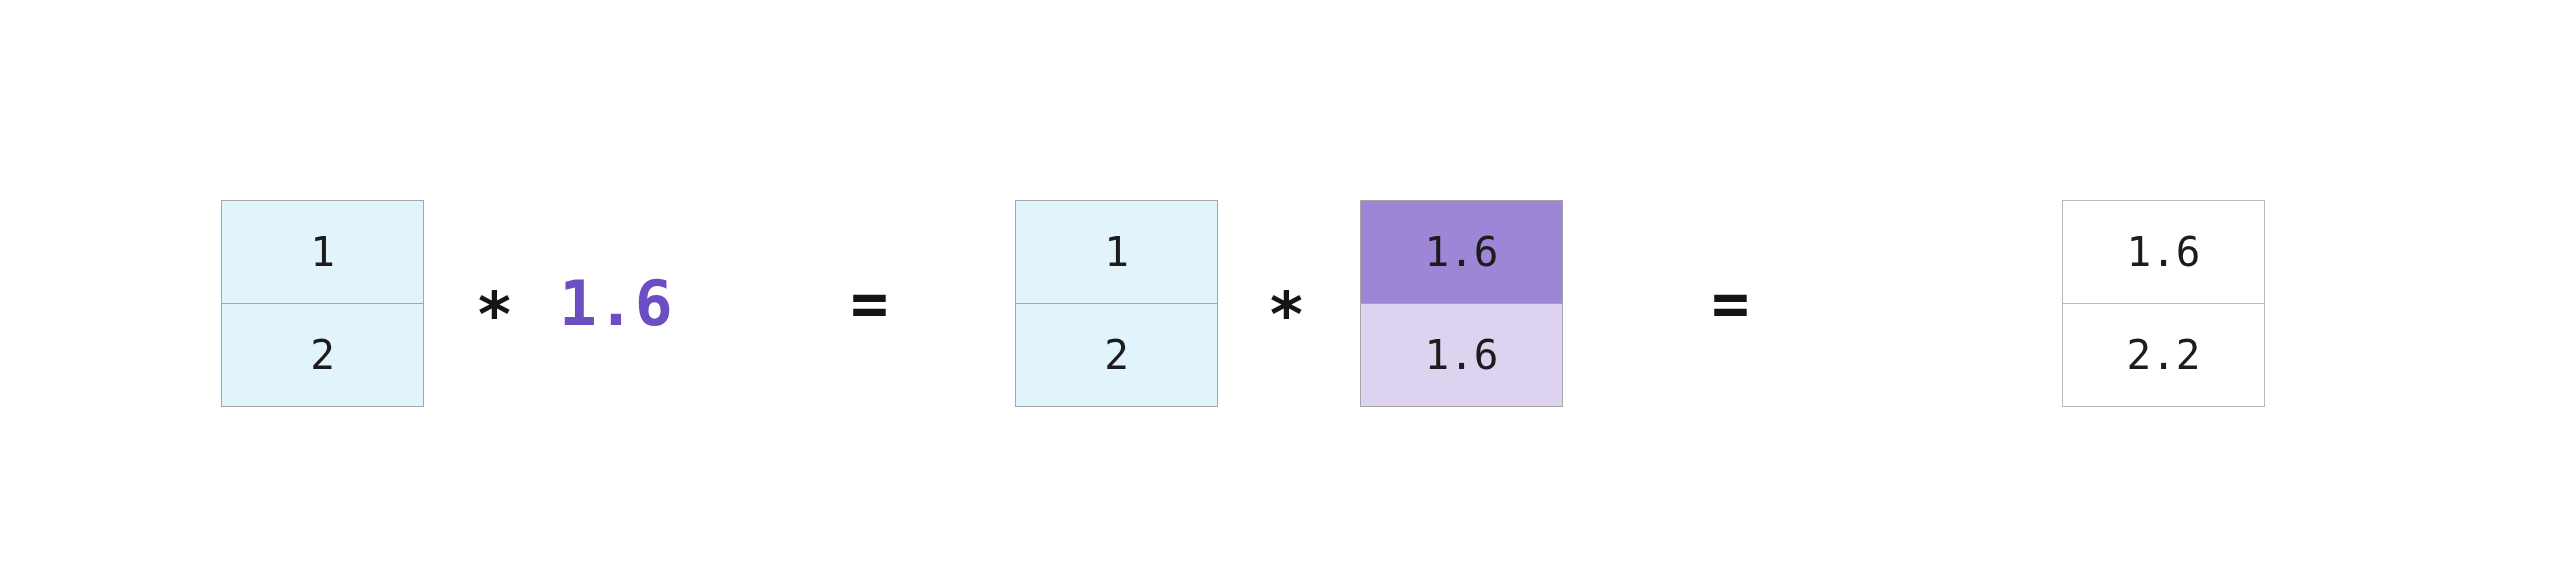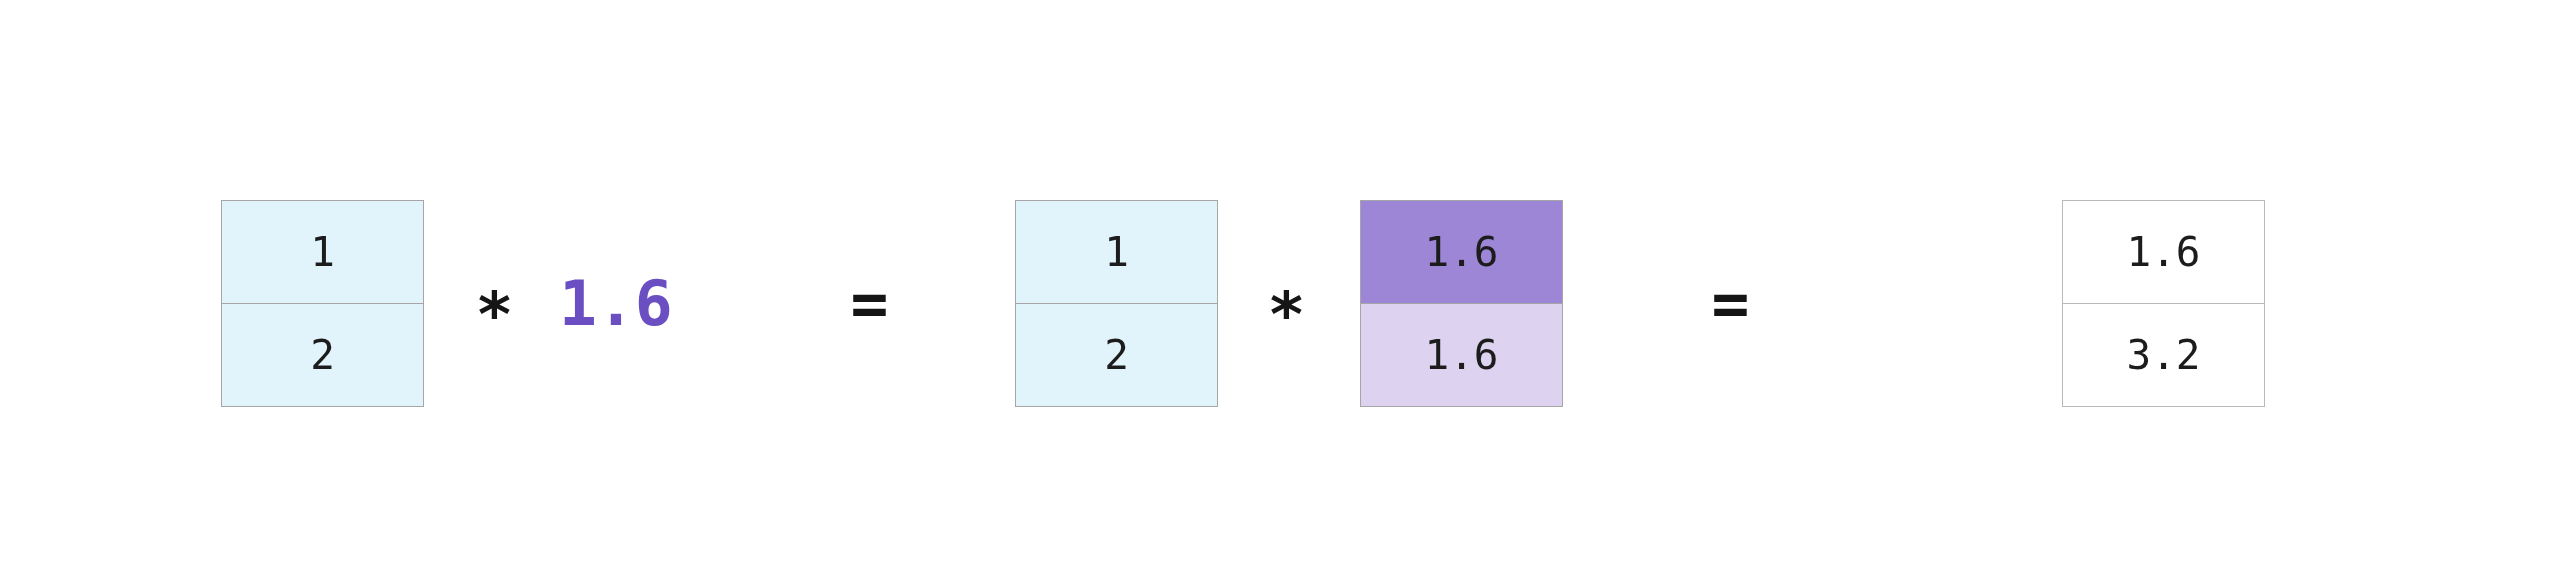--- a/index.html
+++ b/index.html
@@ -124,19 +124,19 @@
   <div class="op" style="left:1699px">
     <span>=</span>
   </div>
 
   <table class="cellgrid res" style="left:2062px">
     <tbody>
         <tr>
           <td>1.6</td>
         </tr>
     <tr>
-          <td>3.2</td>
+          <td>2.2</td>
         </tr>
   </tbody>
     </table>
 
 </div>
 
 
 </body></html>

